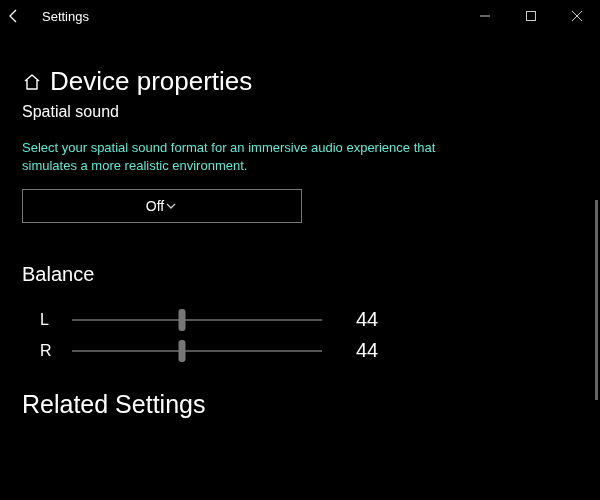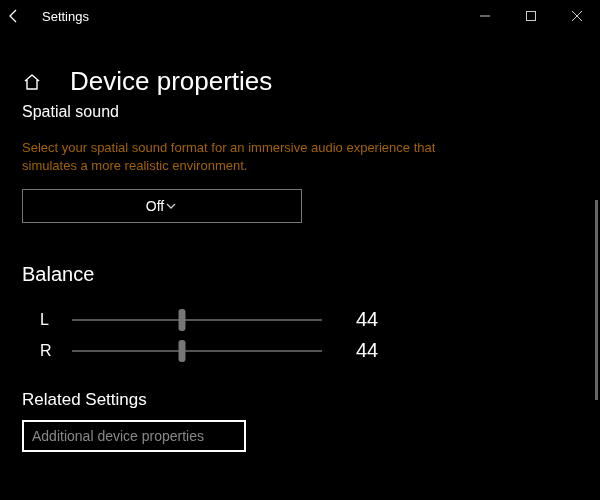--- a/index.html
+++ b/index.html
@@ -28,35 +28,35 @@
   }
   .win-controls .btn {
     width: 46px; height: 32px;
     display: flex; align-items: center; justify-content: center;
     color: #ccc;
   }
   .content {
     padding: 14px 22px 0 22px;
   }
   .page-title-row {
-    display: flex; align-items: center; gap: 28px;
+    display: flex; align-items: center; gap: 8px;
     margin-top: 20px; 
   }
   .page-title-row h1 {
     font-weight: 400; font-size: 26px;
   }
   h2.section {
     font-weight: 400; font-size: 16px;
     margin-top: 6px; margin-bottom: 18px;
   }
   .label {
     font-size: 14px; margin-bottom: 8px;
   }
   .desc {
-    font-size: 13px; color: #a16207;
+    font-size: 13px; color: #5eead4;
     max-width: 460px; line-height: 1.4;
     margin-bottom: 14px;
   }
   .dropdown {
     width: 280px; height: 34px;
     border: 1px solid #777;
     background: #000;
     display: flex; align-items: center; justify-content: center;
     padding: 0 10px; color: #fff;
     cursor: pointer;
@@ -82,21 +82,21 @@
   }
   .slider .thumb {
     position: absolute; top: 50%; width: 7px; height: 22px;
     border-radius: 3px; background: #777;
     transform: translate(-50%, -50%);
   }
   .slider-row .val {
     width: 40px; font-size: 20px; padding-left: 18px;
   }
   h2.related {
-    font-weight: 400; font-size: 17px;
+    font-weight: 400; font-size: 25px;
     margin-top: 28px; margin-bottom: 10px;
   }
   .link-box {
     border: 2px solid #fff;
     display: inline-block;
     padding: 6px 40px 6px 8px;
     color: #888; font-size: 14px;
     cursor: pointer;
   }
   .scroll-indicator {
@@ -172,19 +172,16 @@
     <div class="chan">R</div>
     <div class="slider">
       <div class="track"></div>
       <div class="thumb" style="left:44%"></div>
     </div>
     <div class="val">44</div>
   </div>
 
   <h2 class="related">Related Settings</h2>
 
-  <div class="link-box">
-    <span>Additional device properties</span>
-  </div>
 
 </div>
 
 <div class="scroll-indicator"></div>
 
 </body></html>

